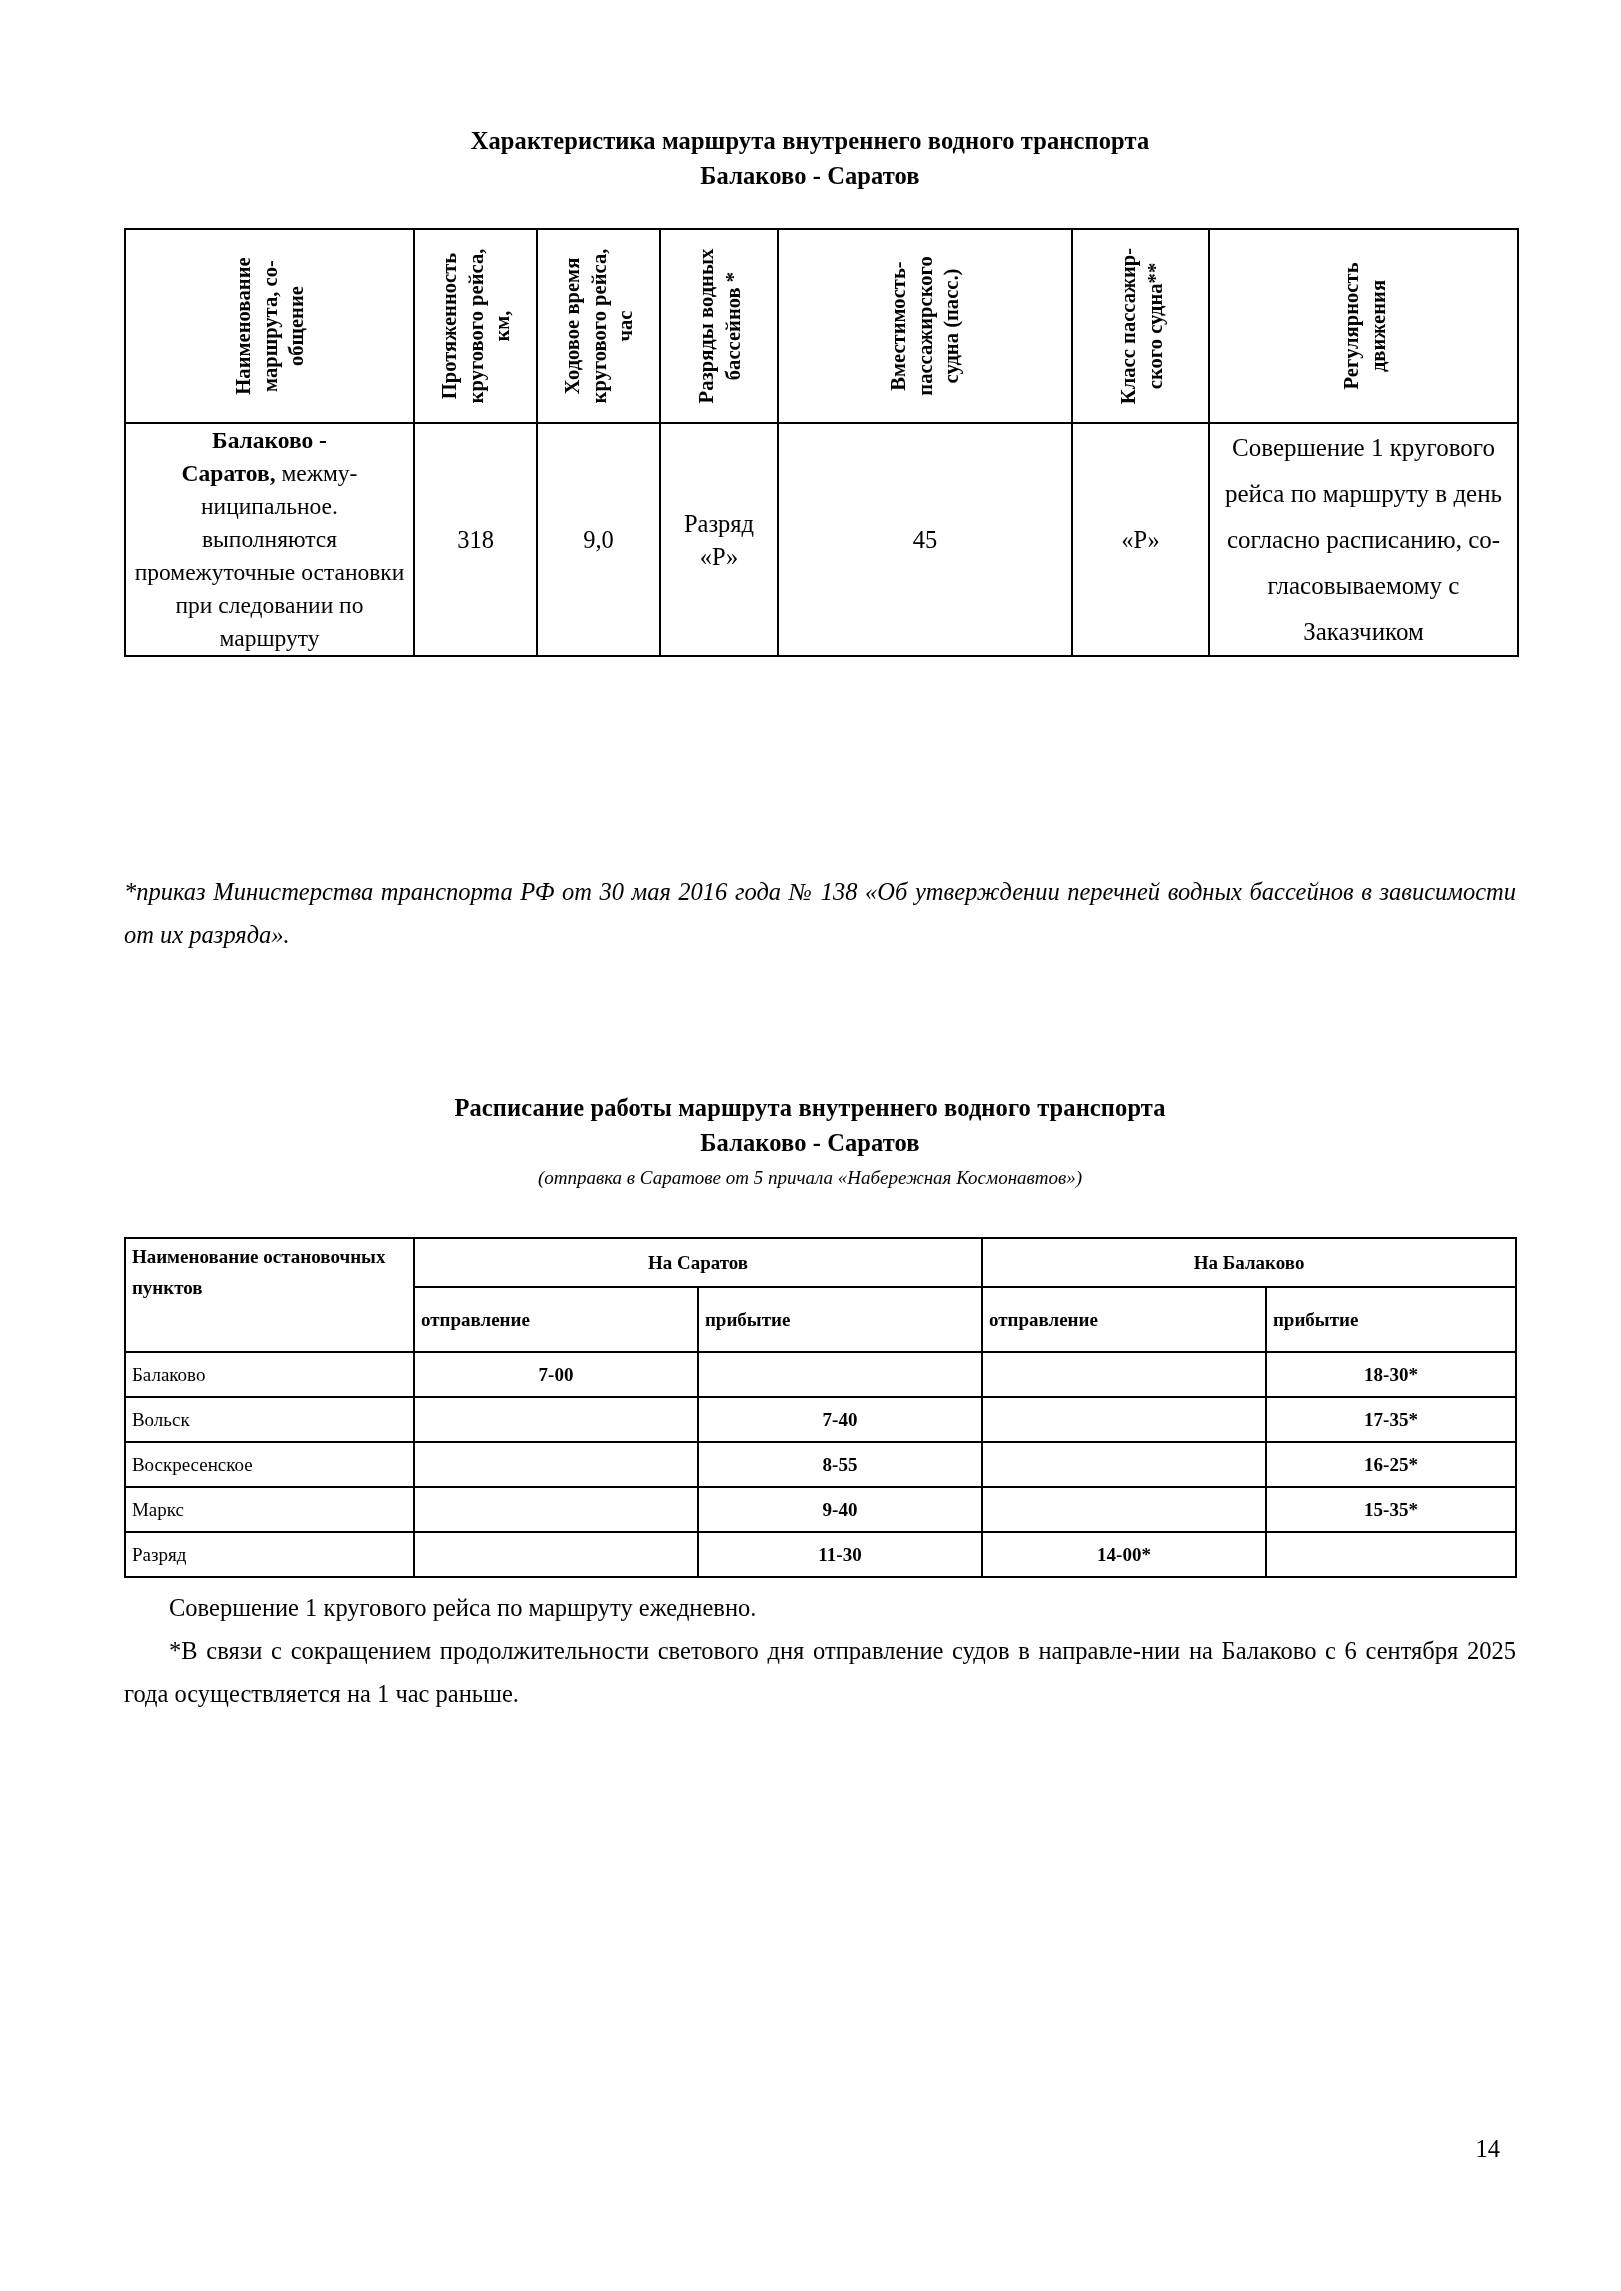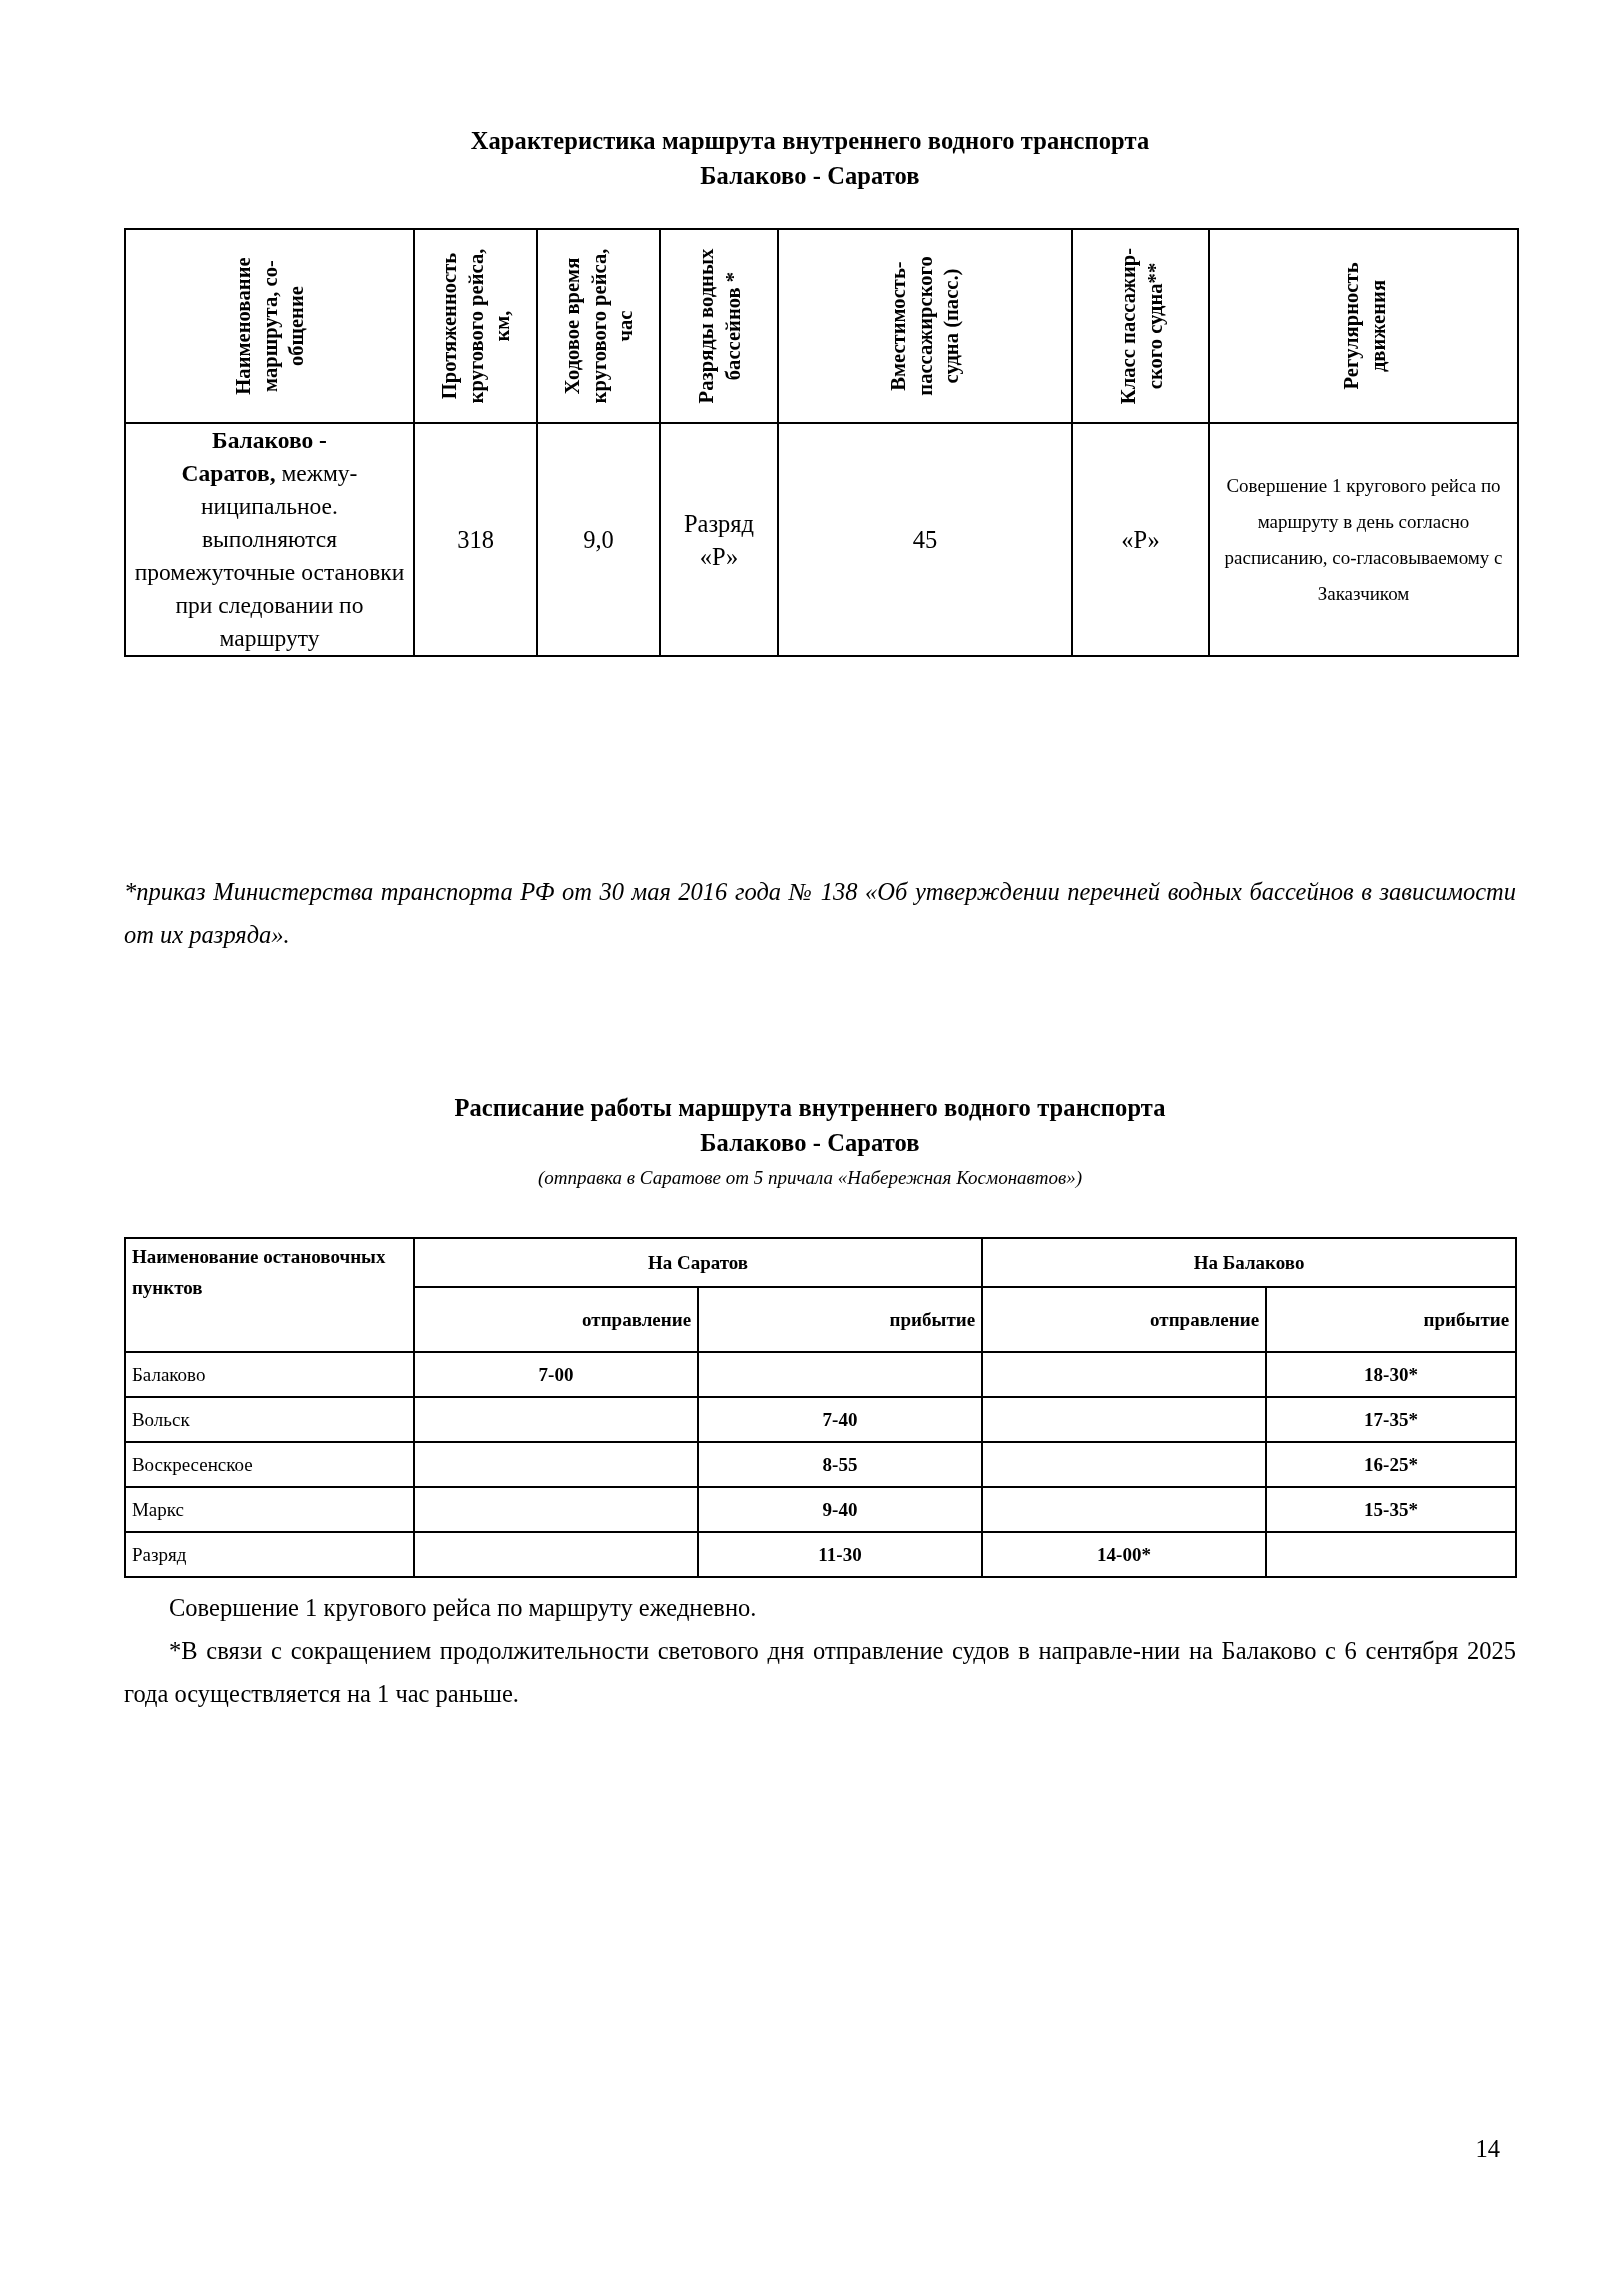--- a/index.html
+++ b/index.html
@@ -88,21 +88,21 @@
     font-size: 24.5px;
     line-height: 33px;
     padding: 5.9px 7.8px;
   }
   .route-name {
     font-size: 23.5px;
     line-height: 33px;
   }
   .route-name .b { font-weight: bold; }
   .cell-multiline { font-size: 24.5px; line-height: 33px; }
-  .regularity { font-size: 19px; line-height: 36px; padding: 3.9px 9.8px; }
+  .regularity { font-size: 25px; line-height: 46px; padding: 3.9px 9.8px; }
 
   
   .footnotes {
     position: absolute;
     left: 124px;
     top: 870px;
     width: 1392px;
     font-style: italic;
     font-size: 24.5px;
     line-height: 43px;
@@ -131,21 +131,21 @@
     vertical-align: top;
     height: 106px;
   }
   .t2-dir {
     font-weight: bold;
     text-align: center;
     height: 43px;
   }
   .t2-sub {
     font-weight: bold;
-    text-align: right;
+    text-align: left;
     height: 59px;
     margin-top: 31px;
   }
   .t2-stop {
     text-align: left;
     height: 39px;
   }
   .t2-time {
     text-align: center;
     font-weight: bold;

